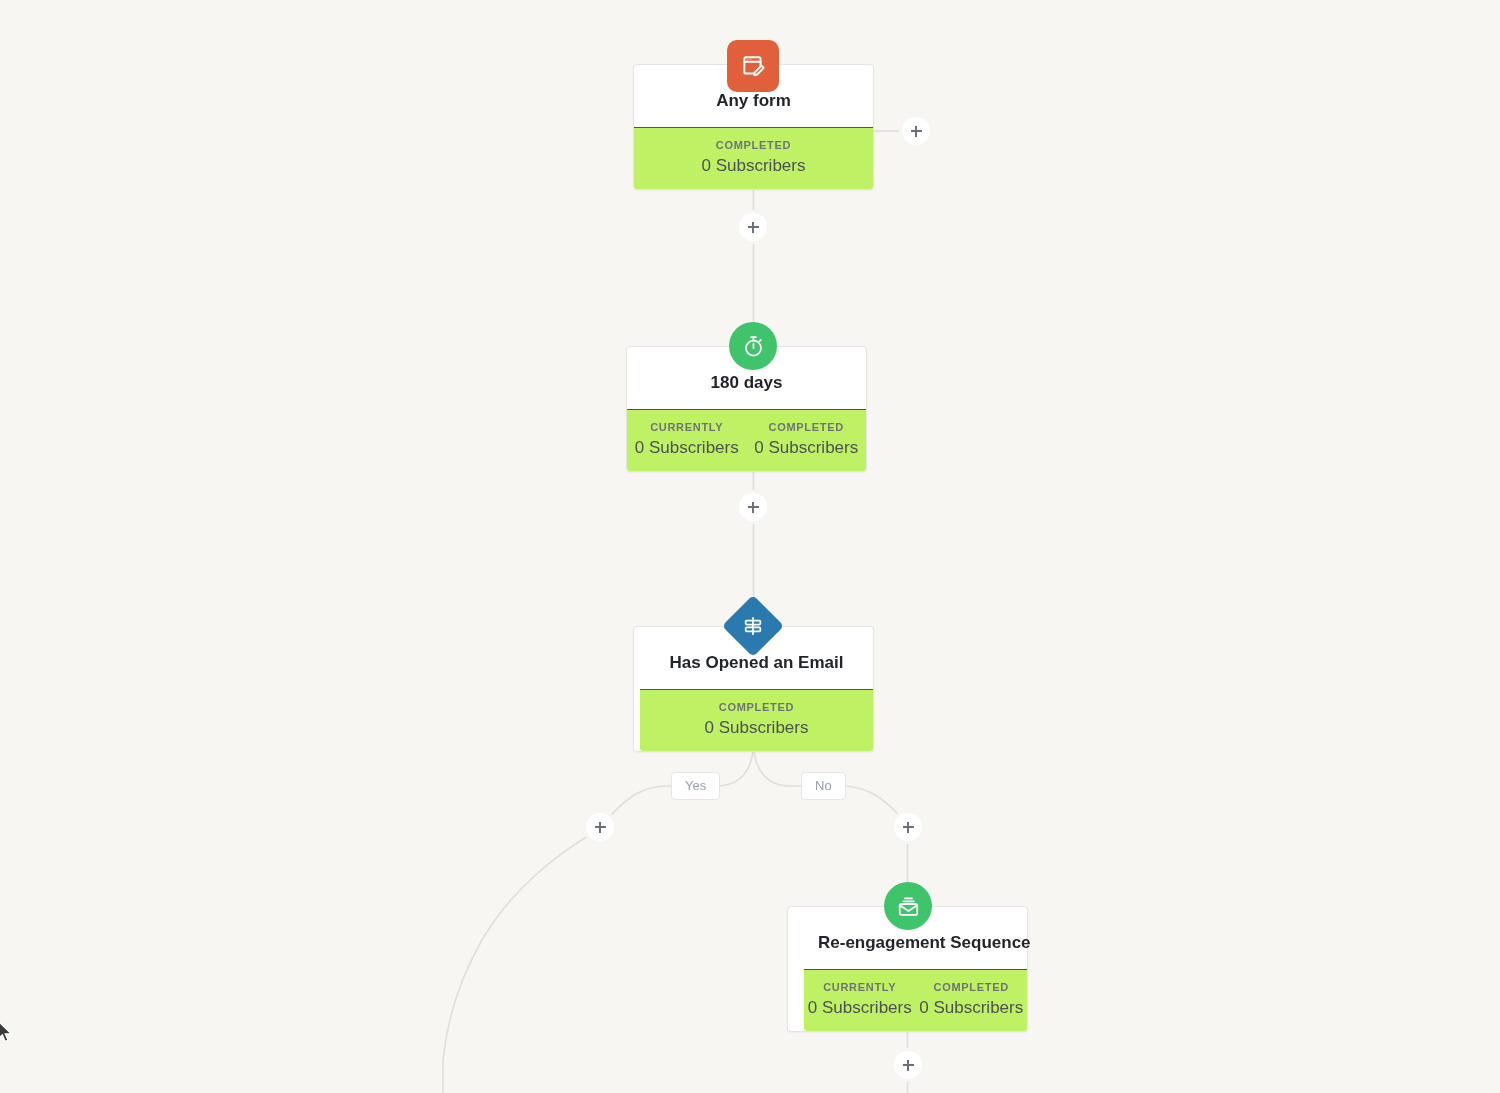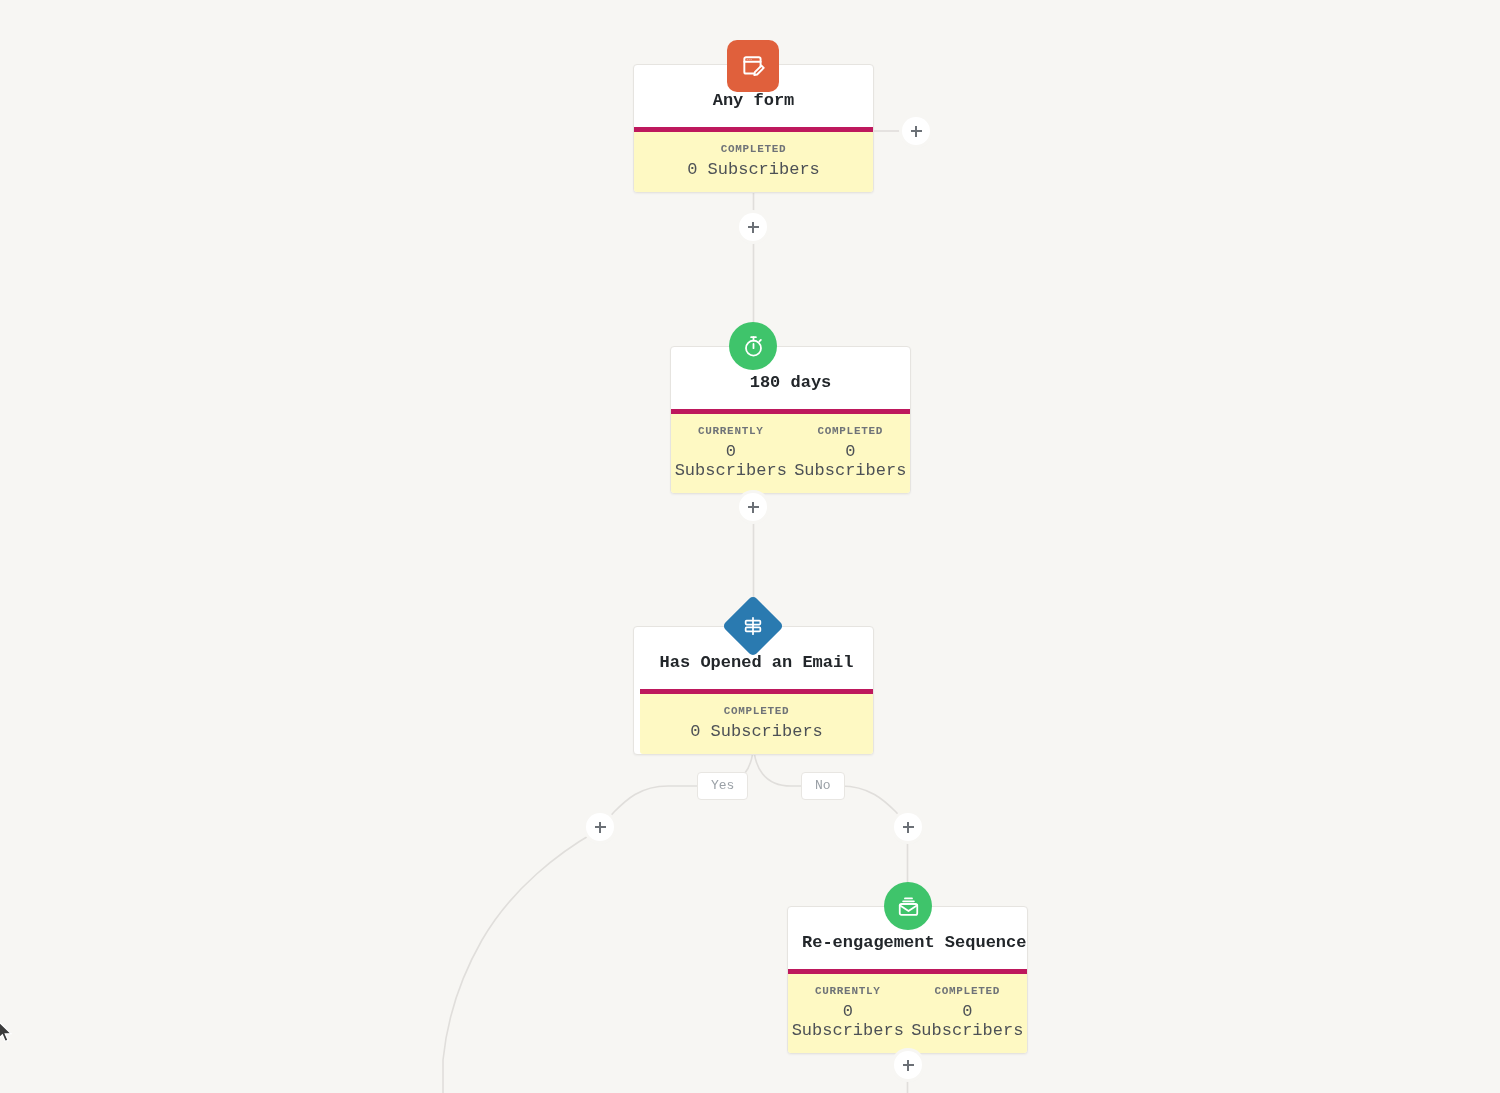--- a/index.html
+++ b/index.html
@@ -10,21 +10,20 @@
   body {
     font-family: "Liberation Sans", sans-serif;
     -webkit-font-smoothing: antialiased;
   }
   #canvas {
     position: relative;
     width: 1500px;
     height: 1093px;
     background: #f7f6f3;
     overflow: hidden;
-    font-family: Liberation Mono, monospace;
   }
   #edges {
     position: absolute;
     left: 0; top: 0;
     width: 1500px;
     height: 1093px;
     pointer-events: none;
   }
 
   
@@ -39,22 +38,22 @@
   .node-title {
     font-size: 17px;
     font-weight: bold;
     color: #22262a;
     text-align: center;
     padding: 26px 14px 16px 14px;
     line-height: 1.2;
     white-space: nowrap;
   }
   .node-stats {
-    background: #fef9c3;
-    border-top: 5px solid #be185d;
+    background: #bef264;
+    border-top: 1px solid #be185d;
     border-radius: 0 0 3px 3px;
     display: flex;
     padding: 11px 0 13px 0;
   }
   .stat {
     flex: 1 1 0;
     text-align: center;
   }
   .stat-label {
     font-size: 11px;
@@ -190,21 +189,21 @@
 
   <div class="badge badge-circle" style="left:729px; top:322px; background:#3fc46b;">
     <svg width="25" height="25" viewBox="0 0 24 24" fill="none" stroke="#ffffff" stroke-width="1.7" stroke-linecap="round" stroke-linejoin="round">
       <circle cx="12" cy="13.6" r="7.2"></circle>
       <path d="M12 13.6V9.6"></path>
       <path d="M9.7 3h4.6"></path>
       <path d="M12 3v3.4"></path>
       <path d="M17.6 7.1l1.5-1.5"></path>
     </svg>
   </div>
-  <div class="node" id="node-delay" style="left:670px; top:346px; width:241px;">
+  <div class="node" id="node-delay" style="left:626px; top:346px; width:241px;">
     <div class="node-title">180 days</div>
     <div class="node-stats">
       <div class="stat">
         <div class="stat-label">CURRENTLY</div>
         <div class="stat-value">0 Subscribers</div>
       </div>
       <div class="stat">
         <div class="stat-label">COMPLETED</div>
         <div class="stat-value">0 Subscribers</div>
       </div>
@@ -221,32 +220,32 @@
   <div class="node" id="node-condition" style="left:633px; top:626px; width:241px;padding-left:6px;">
     <div class="node-title">Has Opened an Email</div>
     <div class="node-stats">
       <div class="stat">
         <div class="stat-label">COMPLETED</div>
         <div class="stat-value">0 Subscribers</div>
       </div>
     </div>
   </div>
 
-  <div class="branch-label" style="left:697px; top:772px;">Yes</div>
+  <div class="branch-label" style="left:671px; top:772px;">Yes</div>
   <div class="branch-label" style="left:801px; top:772px;text-align:right;">No</div>
 
   <div class="badge badge-circle" style="left:884px; top:882px; background:#3fc46b;">
     <svg width="25" height="25" viewBox="0 0 24 24" fill="none" stroke="#ffffff" stroke-width="1.7" stroke-linecap="round" stroke-linejoin="round">
       <path d="M8.6 4.2h6.8"></path>
       <path d="M6.8 7h10.4"></path>
       <rect x="3.6" y="9.6" width="16.8" height="10.4" rx="1.6"></rect>
       <path d="M3.6 10.8l8.4 5.6 8.4-5.6"></path>
     </svg>
   </div>
-  <div class="node" id="node-sequence" style="left:787px; top:906px; width:241px;">
+  <div class="node" id="node-sequence" style="left:787px; top:906px; width:241px;padding-left:16px;">
     <div class="node-title">Re-engagement Sequence</div>
     <div class="node-stats">
       <div class="stat">
         <div class="stat-label">CURRENTLY</div>
         <div class="stat-value">0 Subscribers</div>
       </div>
       <div class="stat">
         <div class="stat-label">COMPLETED</div>
         <div class="stat-value">0 Subscribers</div>
       </div>

